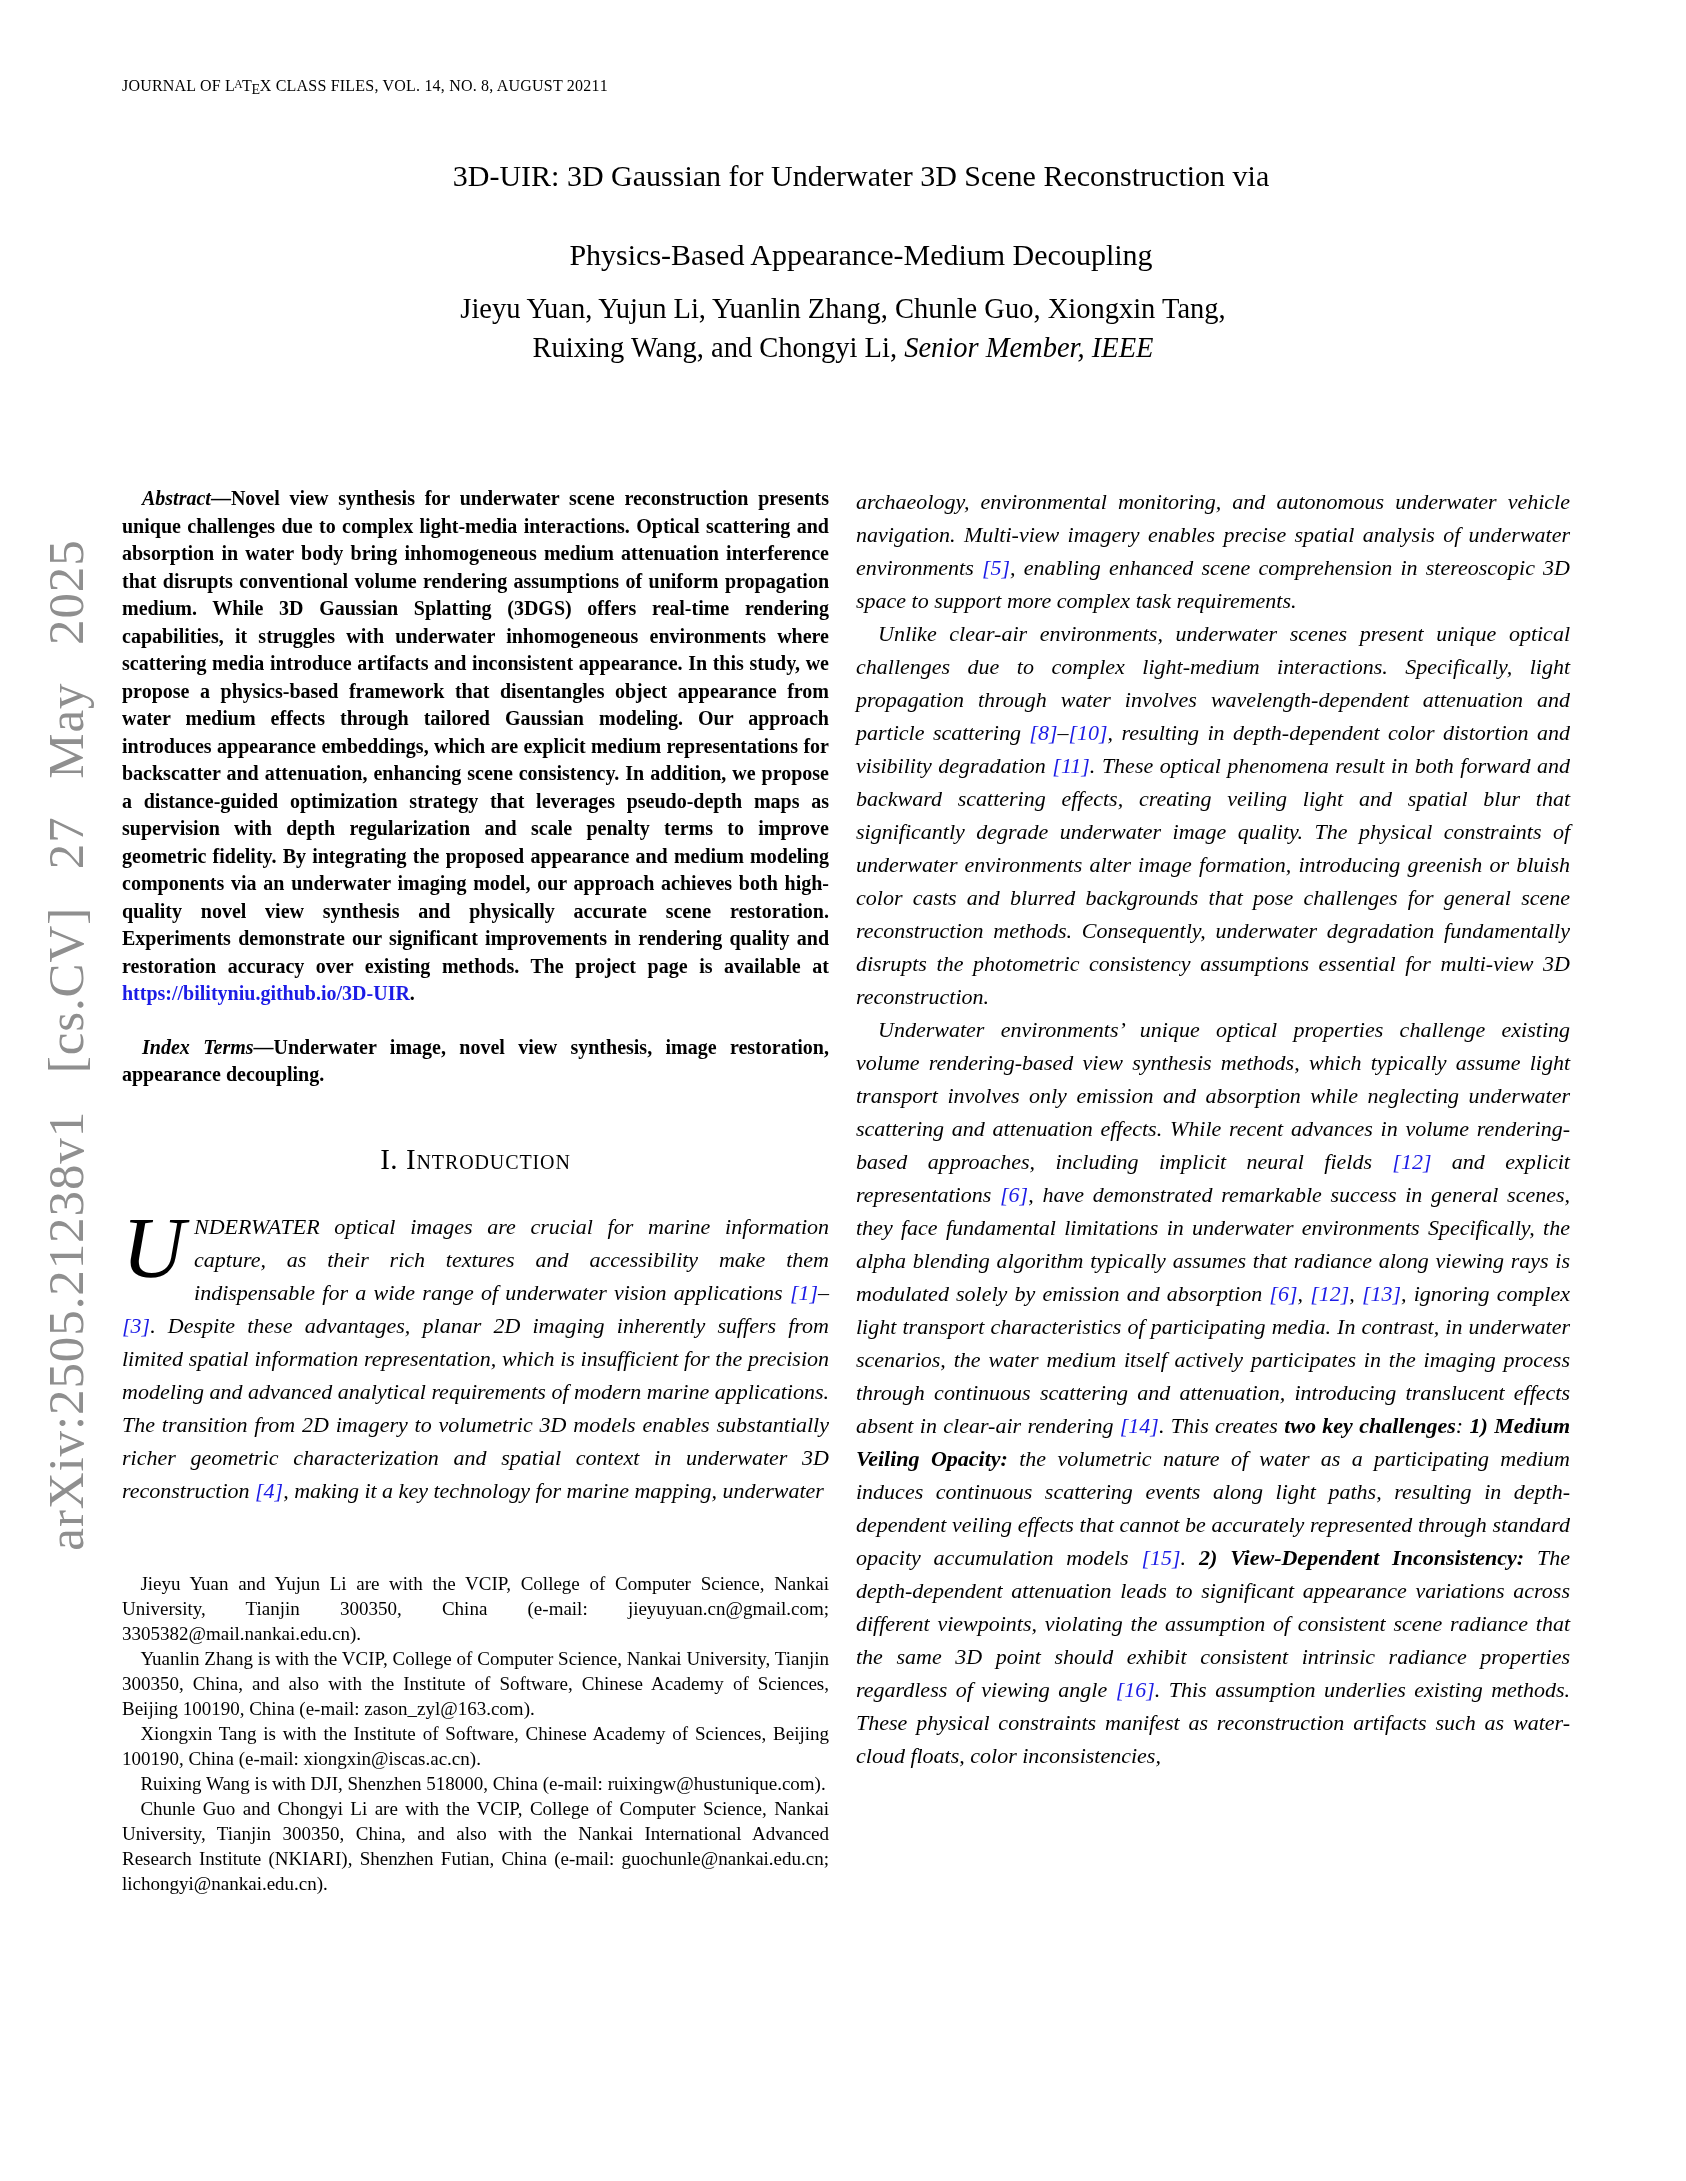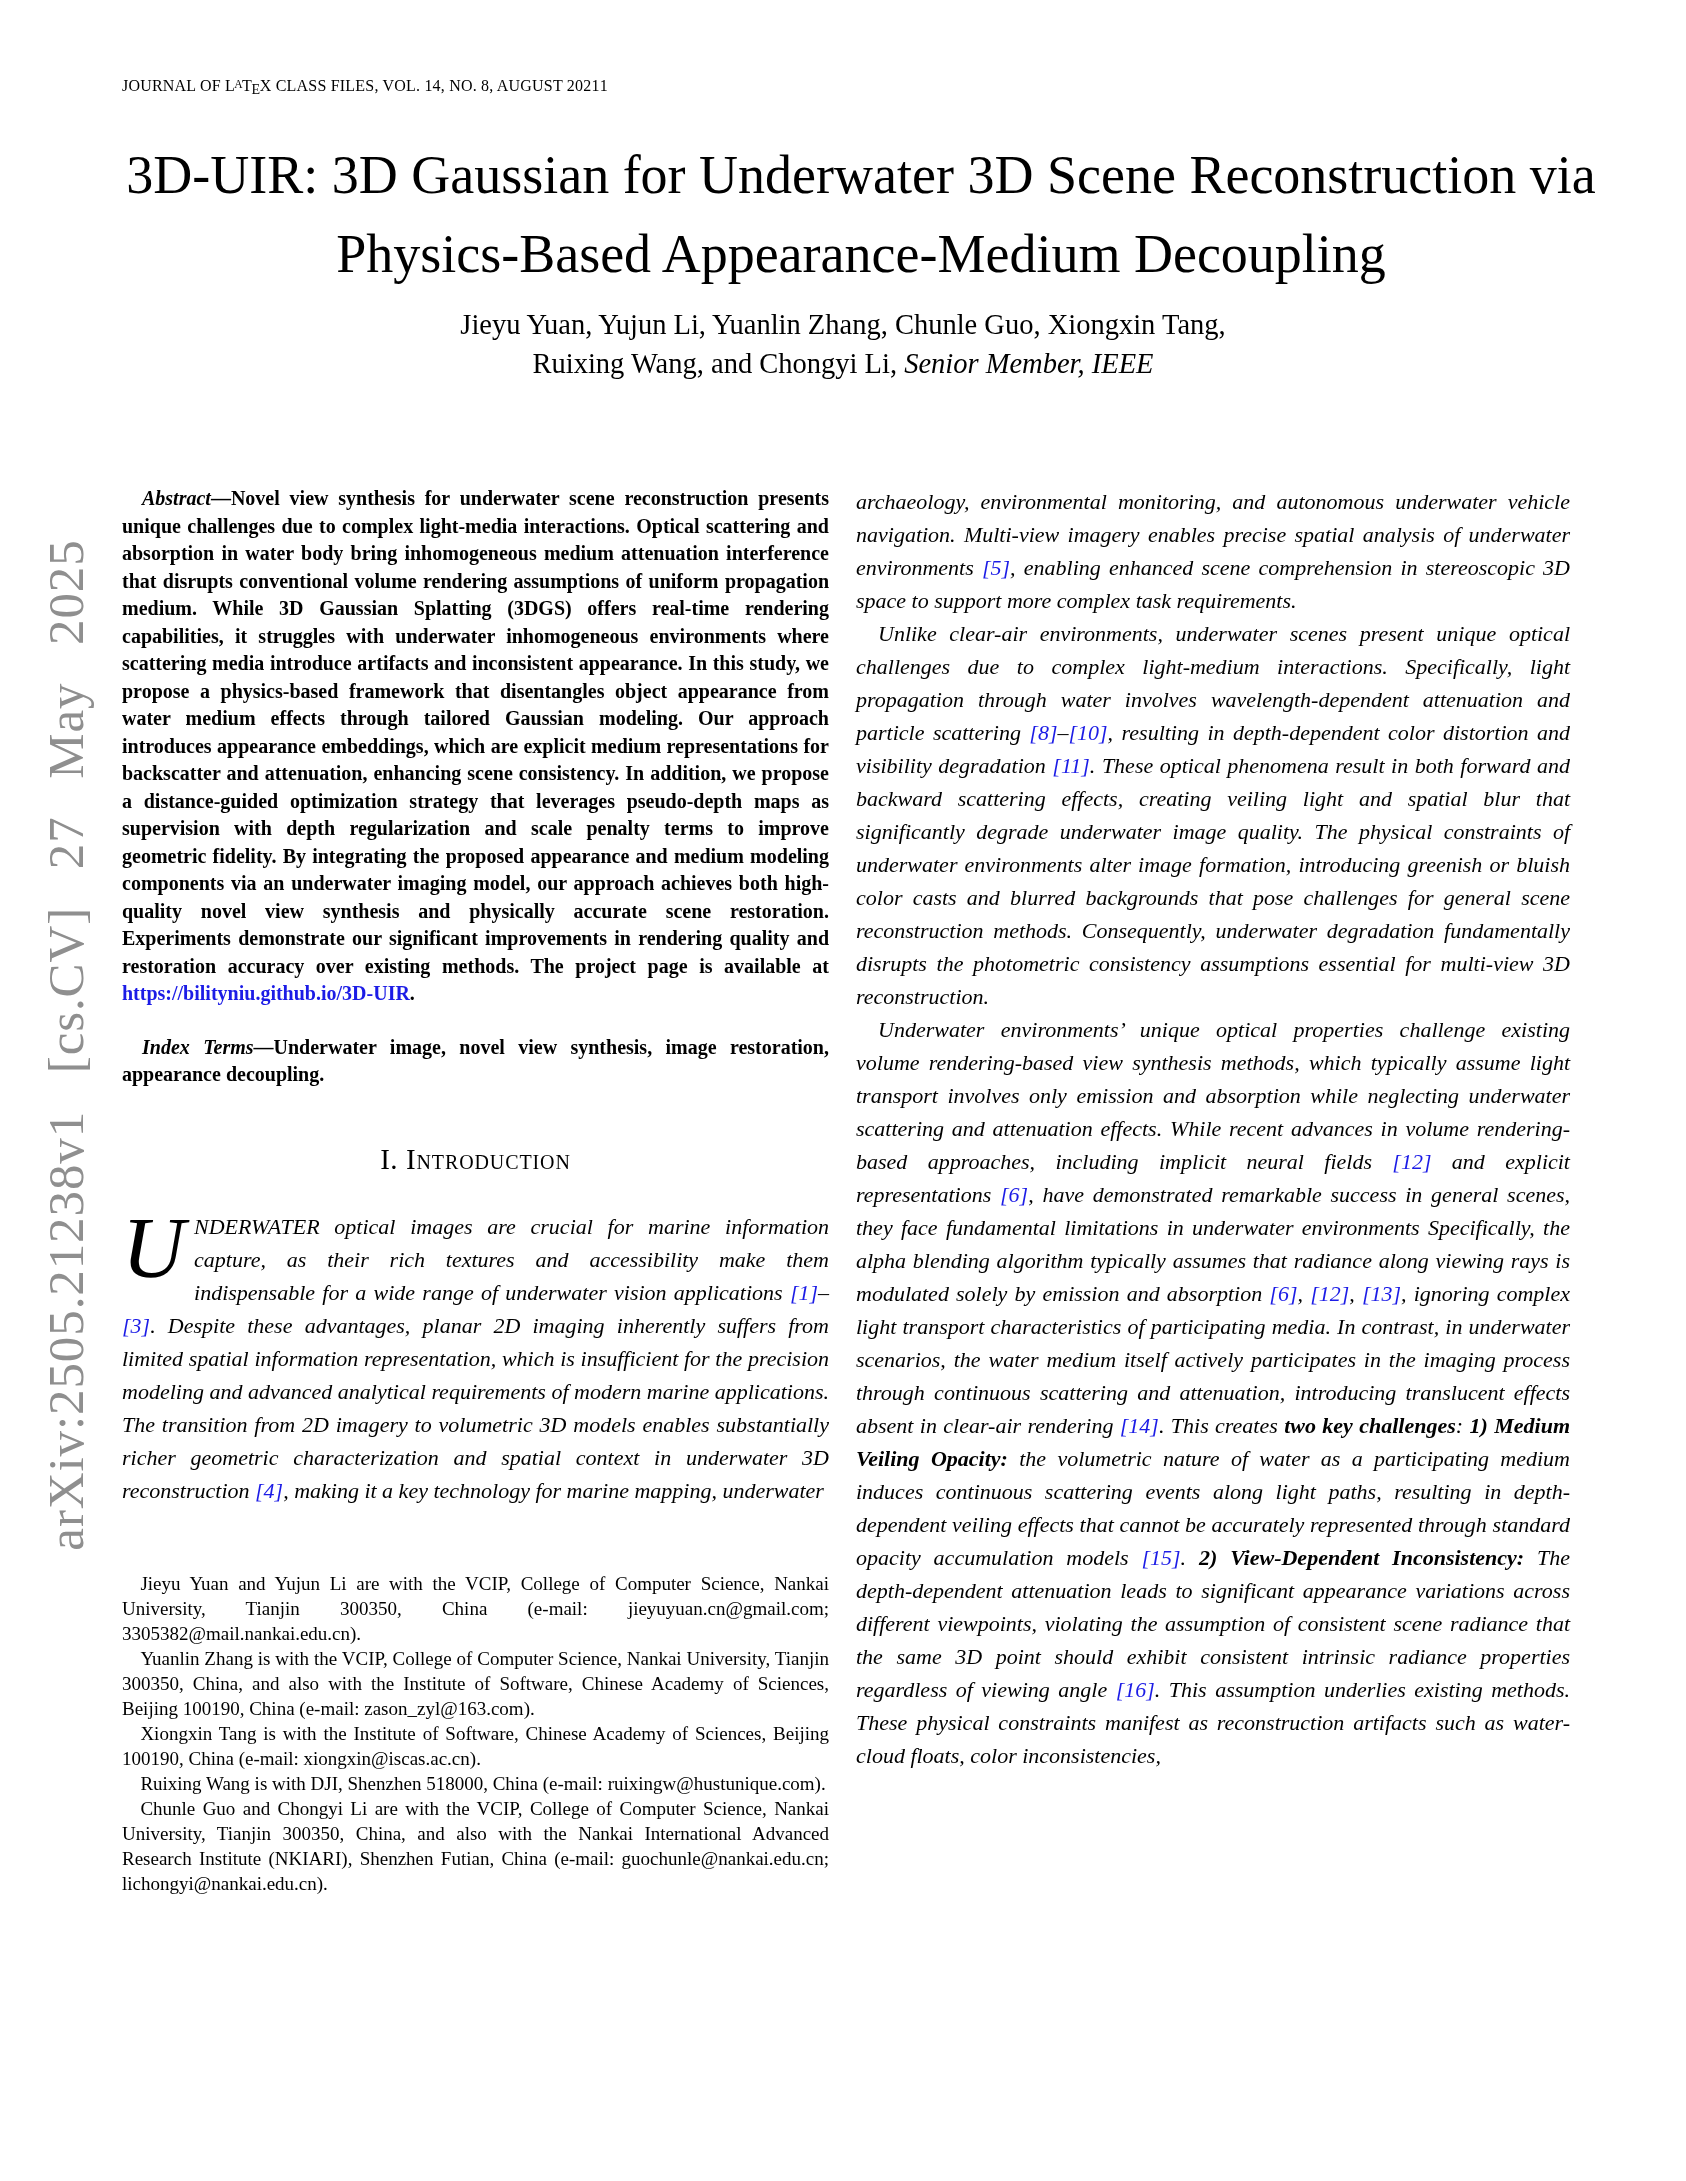--- a/index.html
+++ b/index.html
@@ -24,22 +24,22 @@
   .running-header{
     position:absolute;top:77px;left:122px;width:1448px;
     display:flex;justify-content:flex-start;
     font-size:16px;letter-spacing:0.2px;
   }
   .seg-supA{font-size:.72em;vertical-align:.28em;margin:0 -.06em;}
   .seg-subE{font-size:.88em;vertical-align:-.19em;margin:0 -.04em;}
 
   
   .title-block{position:absolute;top:136px;left:0;width:1686px;text-align:center;}
-  .title-line{font-size:54px;line-height:79px;font-weight:400;margin-left:36px;}
-  .authors-block{position:absolute;top:305px;left:0;width:1686px;text-align:center;}
+  .title-line{font-size:30px;line-height:79px;font-weight:400;margin-left:36px;}
+  .authors-block{position:absolute;top:289px;left:0;width:1686px;text-align:center;}
   .author-line{font-size:28.5px;line-height:39px;}
 
   
   .col{position:absolute;top:485px;text-align:justify;}
   .col-left{left:122px;width:707px;}
   .col-right{left:856px;width:714px;}
 
   .abstract-par,.index-par{
     font-size:20px;line-height:27.5px;font-weight:700;
     margin:0;text-indent:20px;

